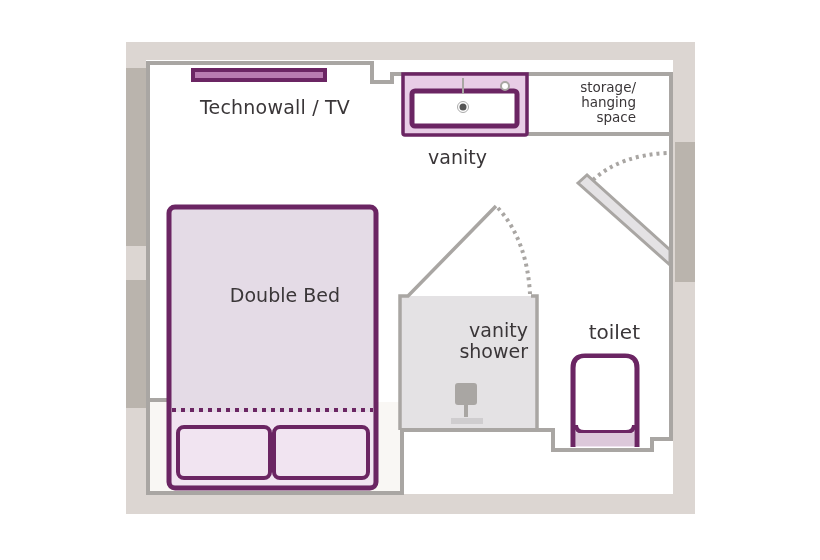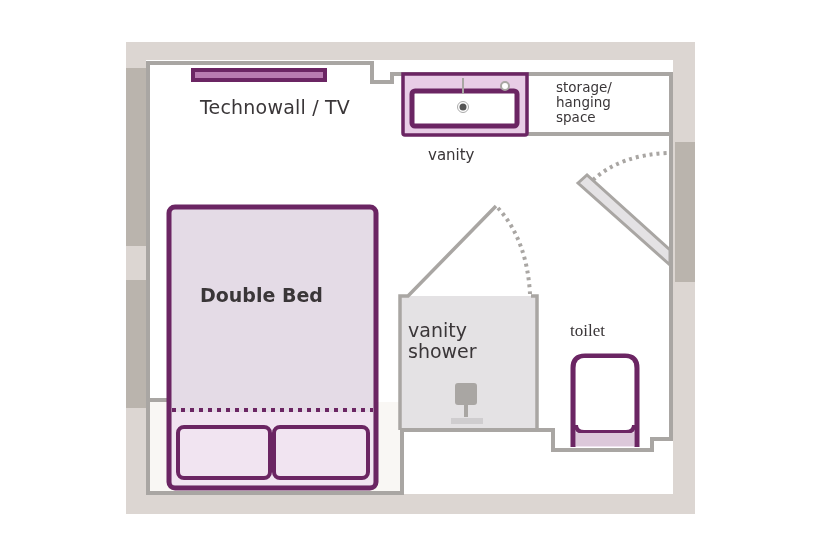--- a/index.html
+++ b/index.html
@@ -1,24 +1,24 @@
 <!DOCTYPE html>
 <html><head>
 <meta charset="utf-8">
 <style>
   html, body { margin: 0; padding: 0; background: #ffffff; }
   body { width: 820px; height: 560px; position: relative; overflow: hidden; font-family: "DejaVu Sans", sans-serif; }
   #plan { position: absolute; left: 0; top: 0; width: 820px; height: 560px; }
-  .label { position: absolute; color: #3a3638; font-family: "DejaVu Sans", sans-serif; text-align: left; white-space: nowrap; line-height: 1; }
+  .label { position: absolute; color: #3a3638; font-family: "DejaVu Sans", sans-serif; text-align: right; white-space: nowrap; line-height: 1; }
   .lbl-tv { left: 180px; top: 98px; font-size: 19px; letter-spacing: 0.2px; margin-left: 20px; }
-  .lbl-vanity { left: 428px; top: 148px; font-size: 15px; }
+  .lbl-vanity { left: 428px; top: 148px; font-size: 19px; }
   .lbl-storage { left: 556px; top: 80px; width: 80px; font-size: 13.5px; line-height: 15px; white-space: normal; }
-  .lbl-bed { left: 200px; top: 286px; width: 140px; font-size: 19px; font-weight: bold; }
+  .lbl-bed { left: 200px; top: 286px; width: 140px; font-size: 19px; }
   .lbl-shower { left: 408px; top: 320px; width: 120px; font-size: 19px; line-height: 21px; white-space: normal; }
-  .lbl-toilet { left: 570px; top: 322px; width: 70px; font-size: 17px; font-family: Liberation Serif, serif; }
+  .lbl-toilet { left: 570px; top: 322px; width: 70px; font-size: 20px; }
 </style>
 </head>
 <body>
 
 <div id="plan">
   <svg width="820" height="560" viewBox="0 0 820 560" xmlns="http://www.w3.org/2000/svg">
 
     <rect x="126" y="42" width="569" height="472" fill="#dcd6d2"></rect>
 
     <rect x="146" y="60" width="527" height="434" fill="#ffffff"></rect>

